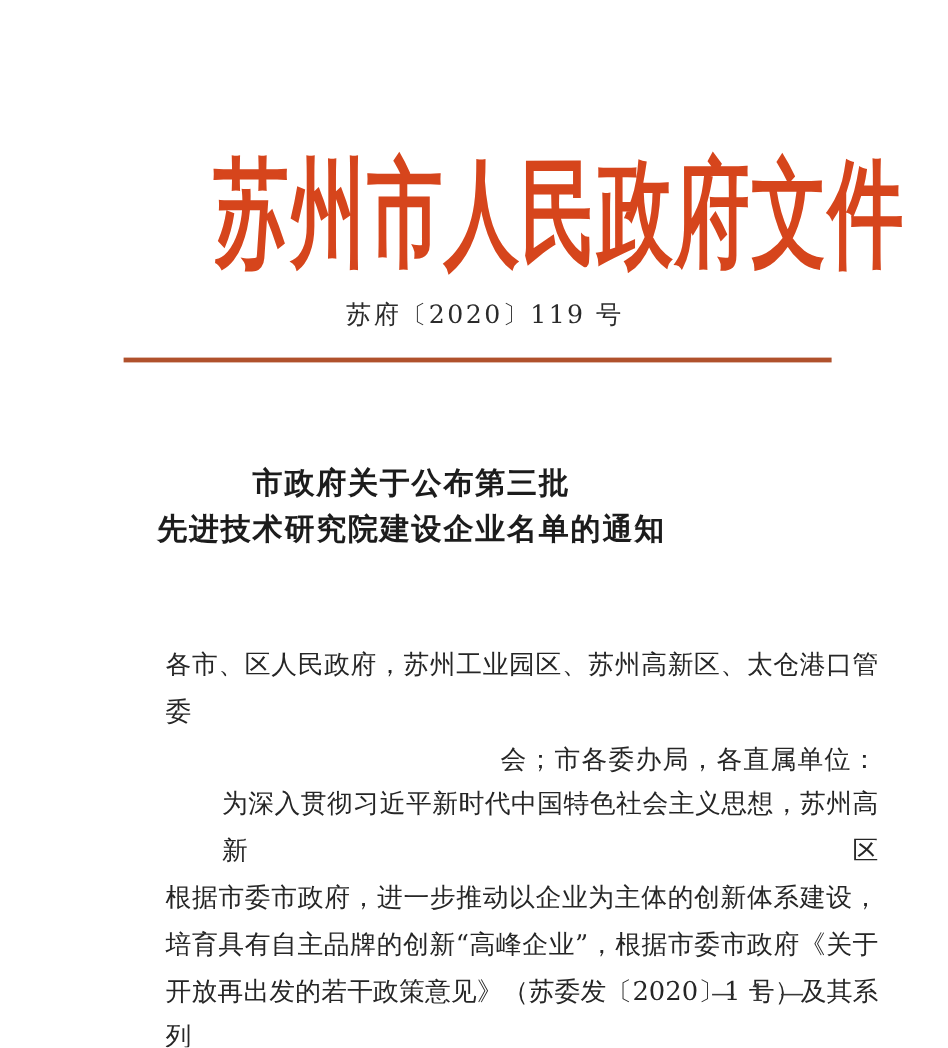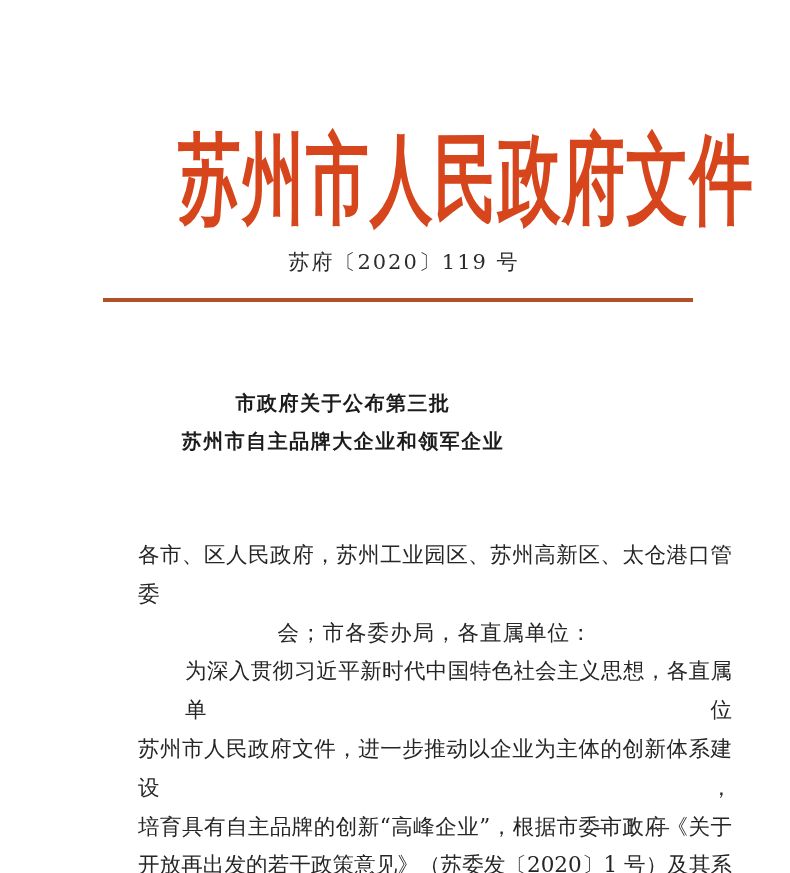--- a/index.html
+++ b/index.html
@@ -60,21 +60,21 @@
     height: 4px;
     background: var(--rule);
   }
   
   .doc-title {
     position: absolute;
     top: 384px;
     left: 0;
     width: 686px;
     text-align: center;
-    font-size: 20px;
+    font-size: 25px;
     font-weight: bold;
     line-height: 38px;
     letter-spacing: 1.5px;
     color: var(--ink-strong);
   }
   
   .doc-body {
     position: absolute;
     top: 536px;
     left: 102px;
@@ -82,21 +82,21 @@
     font-size: 21.5px;
     line-height: 38.8px;
     color: var(--ink);
   }
   .doc-body .bline { width: 100%; margin-left: 36px; }
   .doc-body .jline {
     text-align: justify;
     text-align-last: justify;
   }
   .doc-body .indent { padding-left: 47px; }
-  .doc-body .short { text-align: center; letter-spacing: 1px; font-family: Liberation Serif, serif; }
+  .doc-body .short { text-align: right; letter-spacing: 1px; font-family: Liberation Serif, serif; }
   
   .page-number {
     position: absolute;
     top: 815px;
     right: 117px;
     font-size: 20px;
     letter-spacing: 3px;
     color: #3a3a3a;
     white-space: nowrap;
   }
@@ -109,28 +109,28 @@
   <div class="org-header">
     <span class="stretch">苏州市人民政府文件</span>
   </div>
 
   <div class="doc-number">苏府〔2020〕119 号</div>
 
   <div class="red-rule"></div>
 
   <div class="doc-title">
     <div>市政府关于公布第三批</div>
-    <div>苏州市自主品牌大企业和领军企业</div>
+    <div>先进技术研究院建设企业名单的通知</div>
   </div>
 
   <div class="doc-body">
     <div class="bline jline">各市、区人民政府，苏州工业园区、苏州高新区、太仓港口管委</div>
     <div class="bline short">会；市各委办局，各直属单位：</div>
-    <div class="bline jline indent">为深入贯彻习近平新时代中国特色社会主义思想，各直属单位</div>
-    <div class="bline jline">苏州市人民政府文件，进一步推动以企业为主体的创新体系建设，</div>
+    <div class="bline jline indent">为深入贯彻习近平新时代中国特色社会主义思想，苏州高新区</div>
+    <div class="bline jline">根据市委市政府，进一步推动以企业为主体的创新体系建设，</div>
     <div class="bline jline">培育具有自主品牌的创新“高峰企业”，根据市委市政府《关于</div>
     <div class="bline jline">开放再出发的若干政策意见》（苏委发〔2020〕1 号）及其系列</div>
 
   </div>
 
   <div class="page-number">— 1 —</div>
 
 </div>
 
 </body></html>

